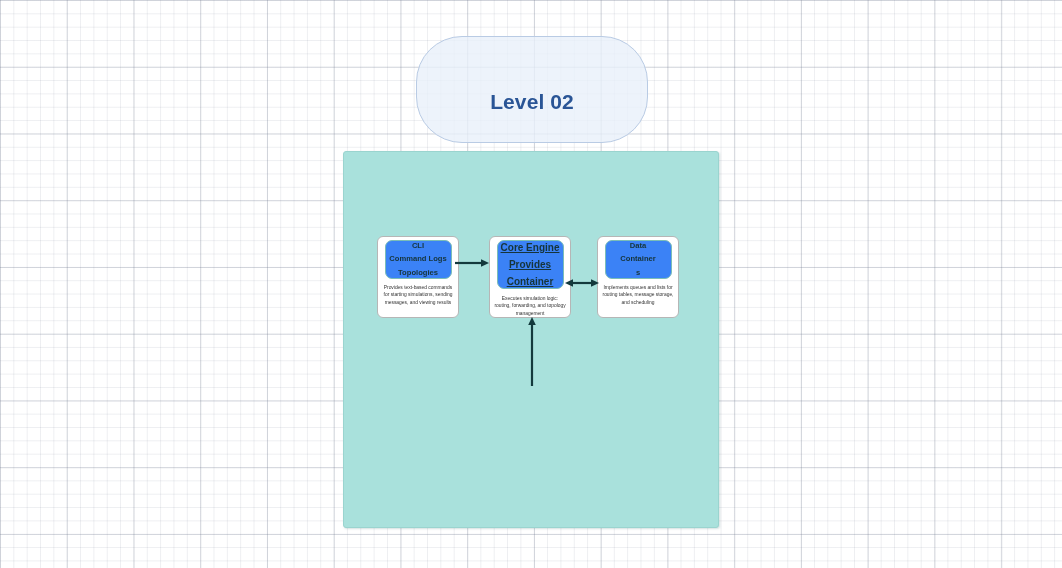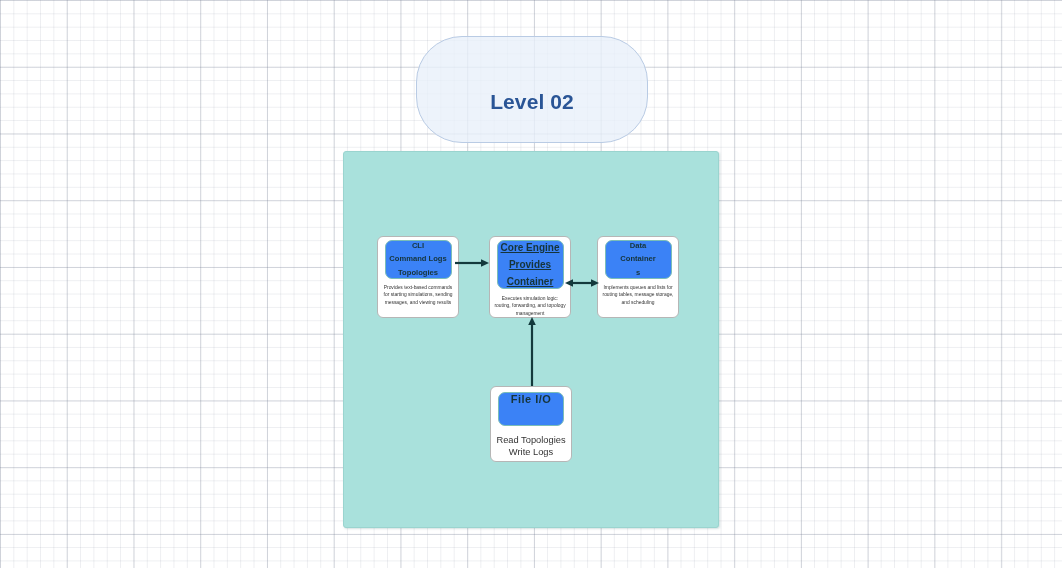--- a/index.html
+++ b/index.html
@@ -170,29 +170,20 @@
 
   <div class="card" id="card-data">
     <div class="head">
       <span class="hline">Data</span>
       <span class="hline">Container</span>
       <span class="hline">s</span>
     </div>
     <div class="desc">Implements queues and lists for routing tables, message storage, and scheduling</div>
   </div>
 
-  <div class="card" id="card-fileio">
-    <div class="head">
-      <span class="hline">File  I/O</span>
-    </div>
-    <div class="desc">
-      <span class="hline">Read Topologies</span>
-      <span class="hline">Write Logs</span>
-    </div>
-  </div>
 
   <div class="conn" style="left:455px; top:255px;">
     <svg width="40" height="16" viewBox="0 0 40 16" aria-hidden="true">
       <line x1="0" y1="8" x2="30" y2="8" stroke="#13393c" stroke-width="2.2"></line>
       <polygon points="34,8 26,4.2 26,11.8" fill="#13393c"></polygon>
     </svg>
   </div>
 
   <div class="conn" style="left:564px; top:275px;">
     <svg width="40" height="16" viewBox="0 0 40 16" aria-hidden="true">

